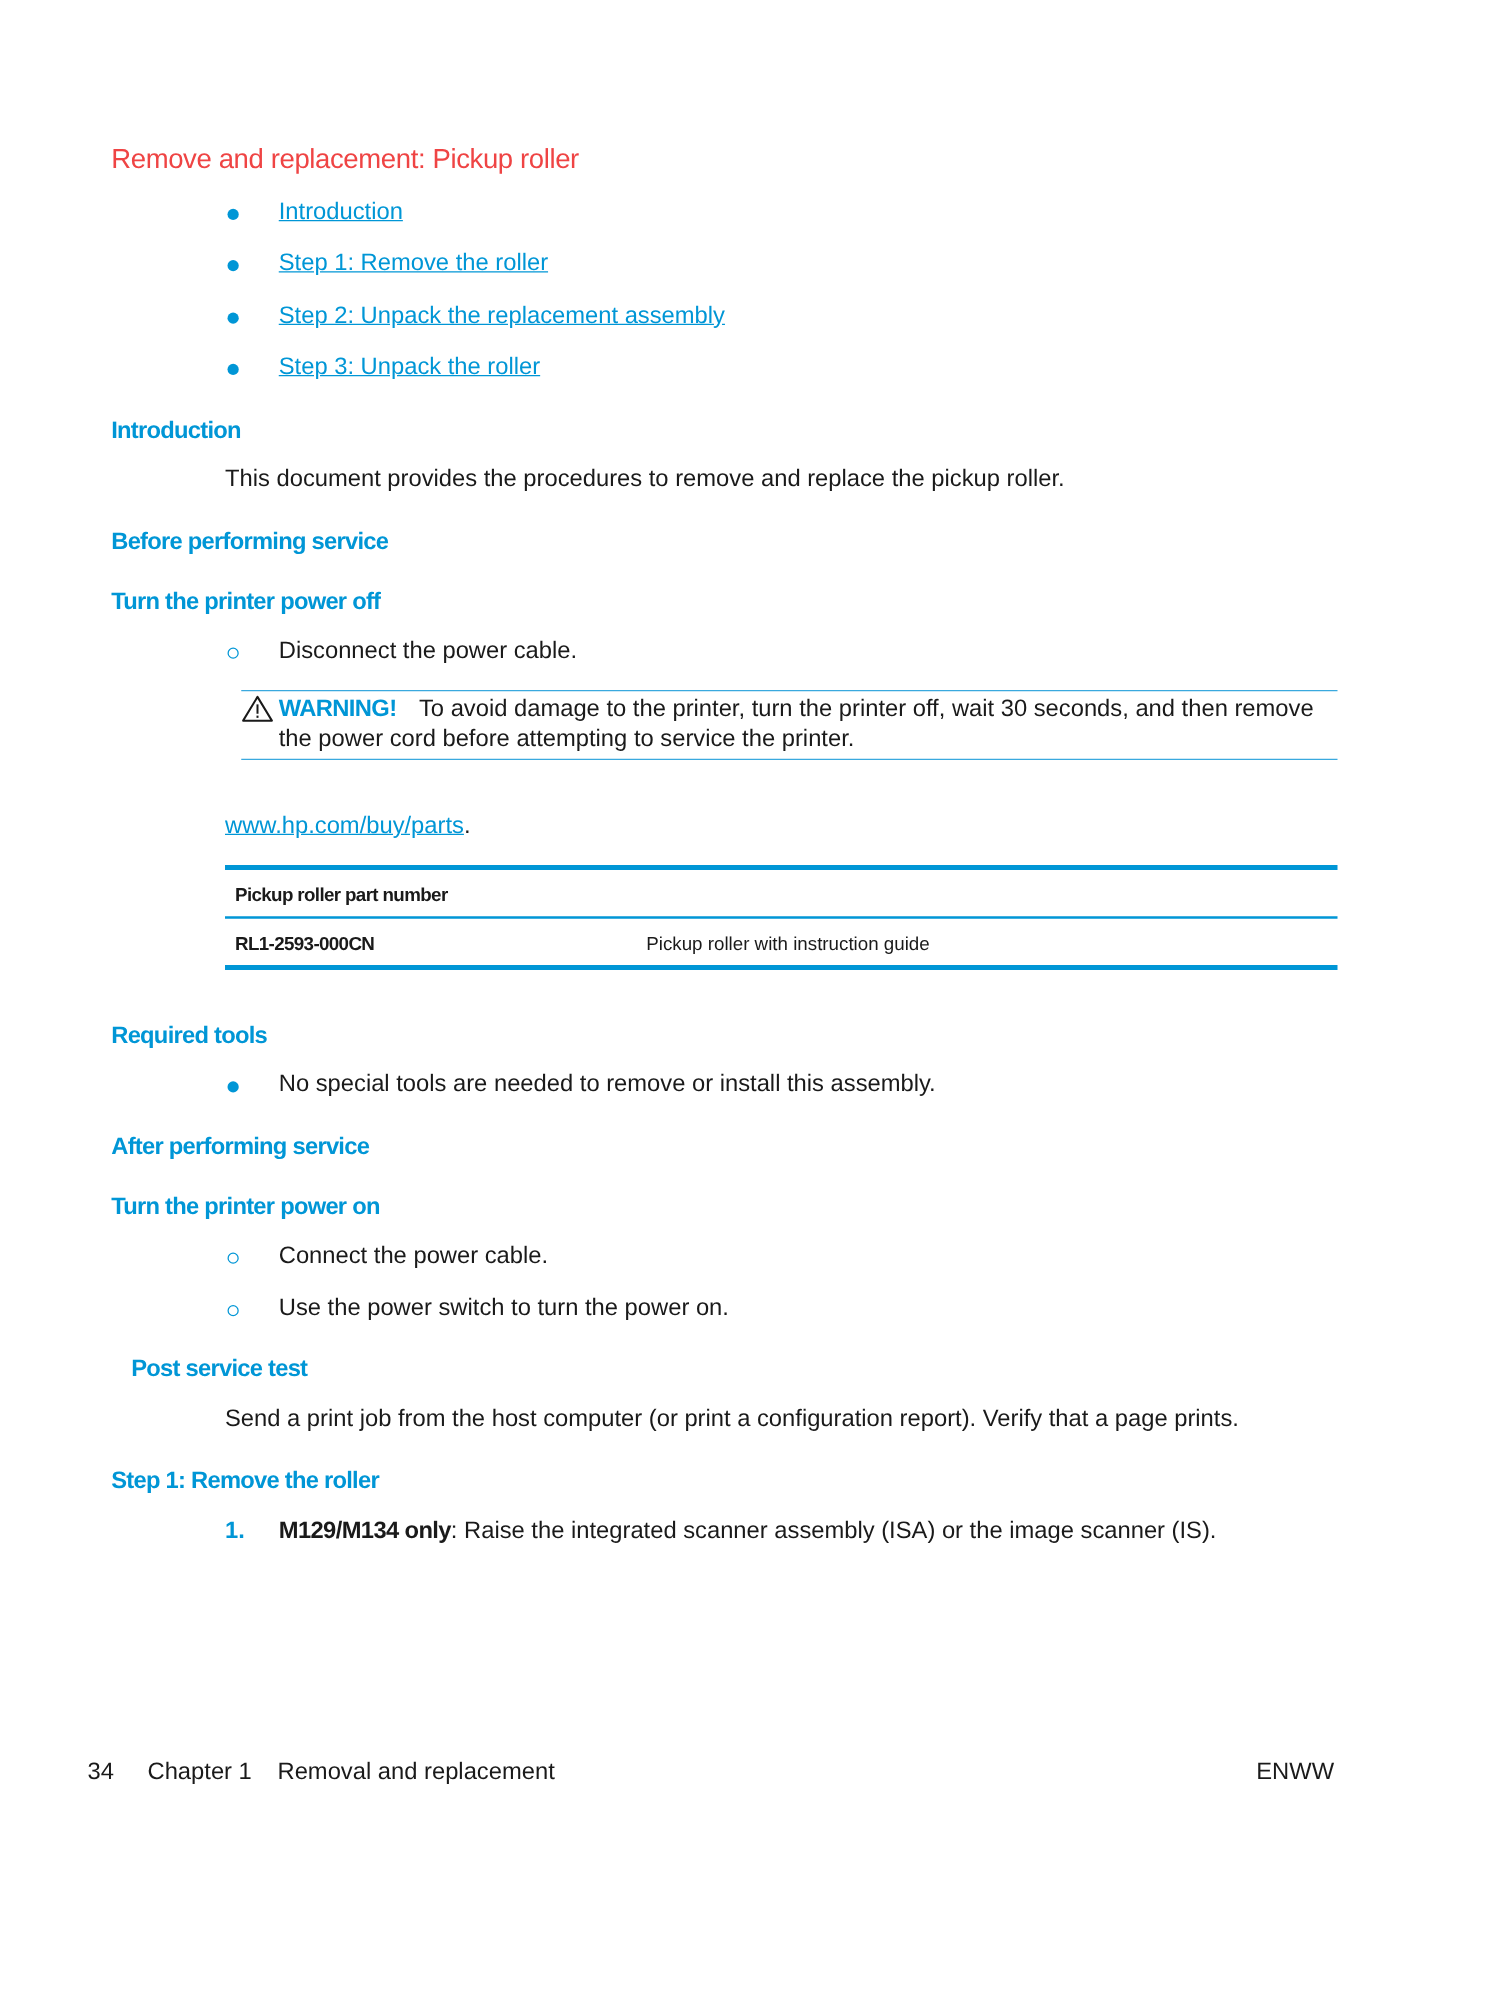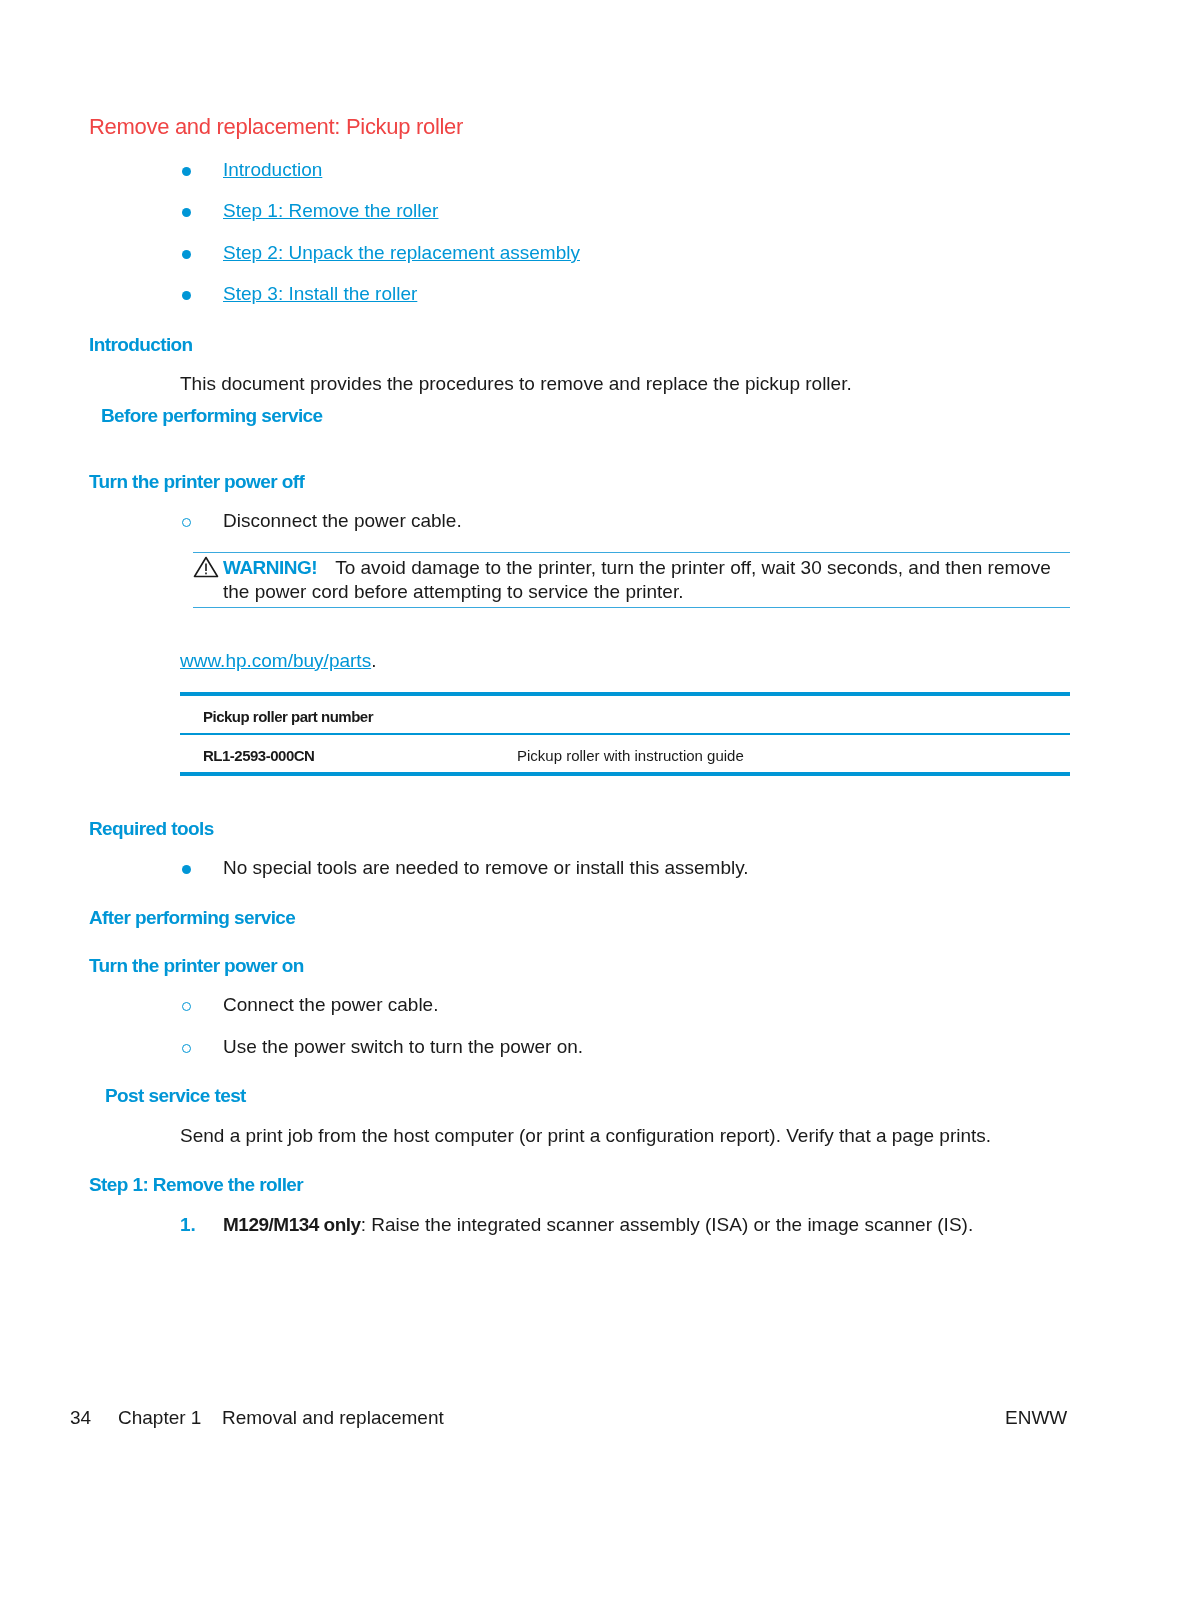--- a/index.html
+++ b/index.html
@@ -15,21 +15,21 @@
   .item-text { position:absolute; left:43px; white-space:nowrap; }
   a.link { color:#0096d6; text-decoration:underline; }
   .warn { left:193px; top:552px; width:877px; border-top:1.5px solid #3aa9de; border-bottom:1.5px solid #3aa9de; height:54px; }
   .warn-icon { position:absolute; left:0; top:3px; width:26px; height:22px; }
   .warn-text { position:absolute; left:30px; top:3px; font-size:19px; line-height:24px; width:830px; }
   .warn-label { color:#0096d6; font-weight:bold; letter-spacing:-0.5px; margin-right:18px; }
   .table { left:180px; top:692px; width:890px; }
   .rule-thick { height:4px; background:#0096d6; }
   .rule-thin { height:2px; background:#0096d6; }
   .trow { position:relative; height:37px; font-size:15px; }
-  .trow .c1 { position:absolute; left:23px; top:12px; font-weight:bold; letter-spacing:-0.5px; }
+  .trow .c1 { position:absolute; left:8px; top:12px; font-weight:bold; letter-spacing:-0.5px; }
   .trow .c2 { position:absolute; left:337px; top:12px; }
   .footer { top:1407px; font-size:19px; }
 </style>
 </head>
 <body>
 
 <div class="abs h1">Remove and replacement: Pickup roller</div>
 
 <div class="abs toc-item" style="top:159px;">
   <span class="dot"></span>
@@ -38,27 +38,27 @@
 <div class="abs toc-item" style="top:200px;">
   <span class="dot"></span>
   <a class="link item-text">Step 1: Remove the roller</a>
 </div>
 <div class="abs toc-item" style="top:242px;">
   <span class="dot"></span>
   <a class="link item-text">Step 2: Unpack the replacement assembly</a>
 </div>
 <div class="abs toc-item" style="top:283px;">
   <span class="dot"></span>
-  <a class="link item-text">Step 3: Install the roller</a>
+  <a class="link item-text">Step 3: Unpack the roller</a>
 </div>
 
 <div class="abs h2" style="top:334px;">Introduction</div>
 <div class="abs body" style="left:180px; top:373px;">This document provides the procedures to remove and replace the pickup roller.</div>
 
-<div class="abs h2" style="top:405px;margin-left:12px;">Before performing service</div>
+<div class="abs h2" style="top:423px;">Before performing service</div>
 <div class="abs h2" style="top:471px;">Turn the printer power off</div>
 <div class="abs toc-item body" style="top:510px;">
   <span class="circ"></span>
   <span class="item-text">Disconnect the power cable.</span>
 </div>
 
 <div class="abs warn">
   <svg class="warn-icon" viewBox="0 0 26 22">
     <path d="M13 1.5 L24.5 20.5 L1.5 20.5 Z" fill="none" stroke="#1a1a1a" stroke-width="1.6" stroke-linejoin="round"></path>
     <rect x="12.2" y="7.5" width="1.6" height="7.5" fill="#1a1a1a"></rect>

